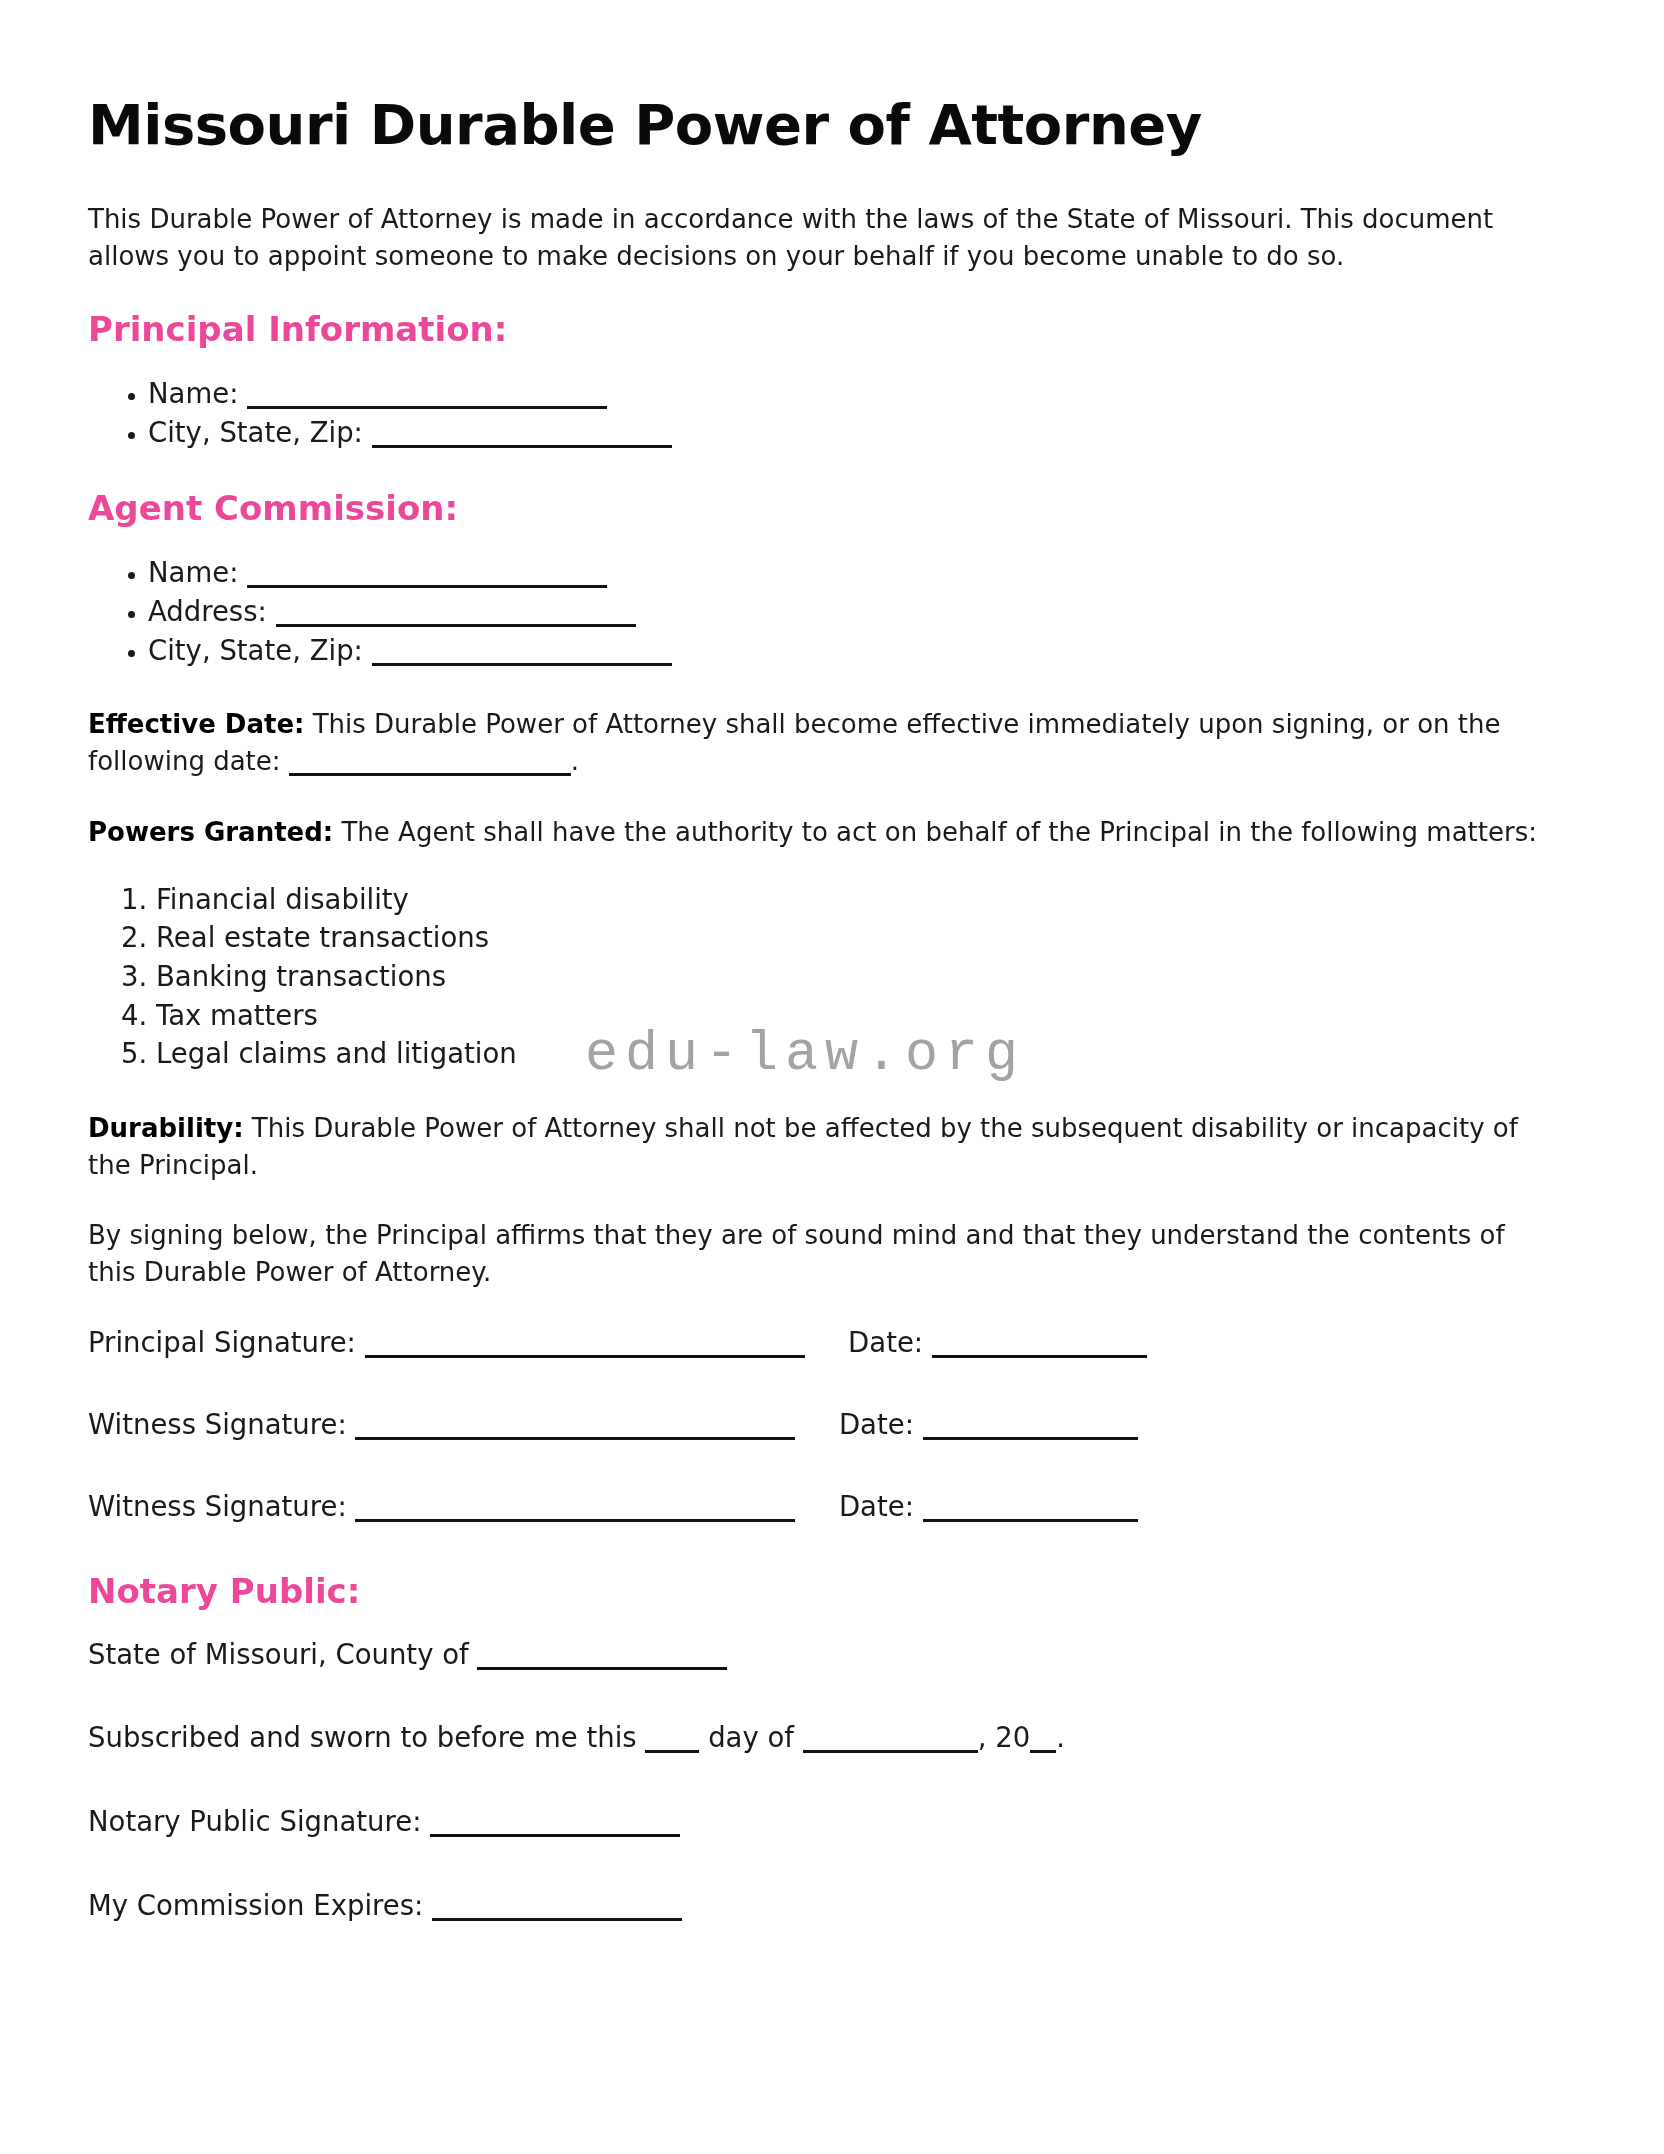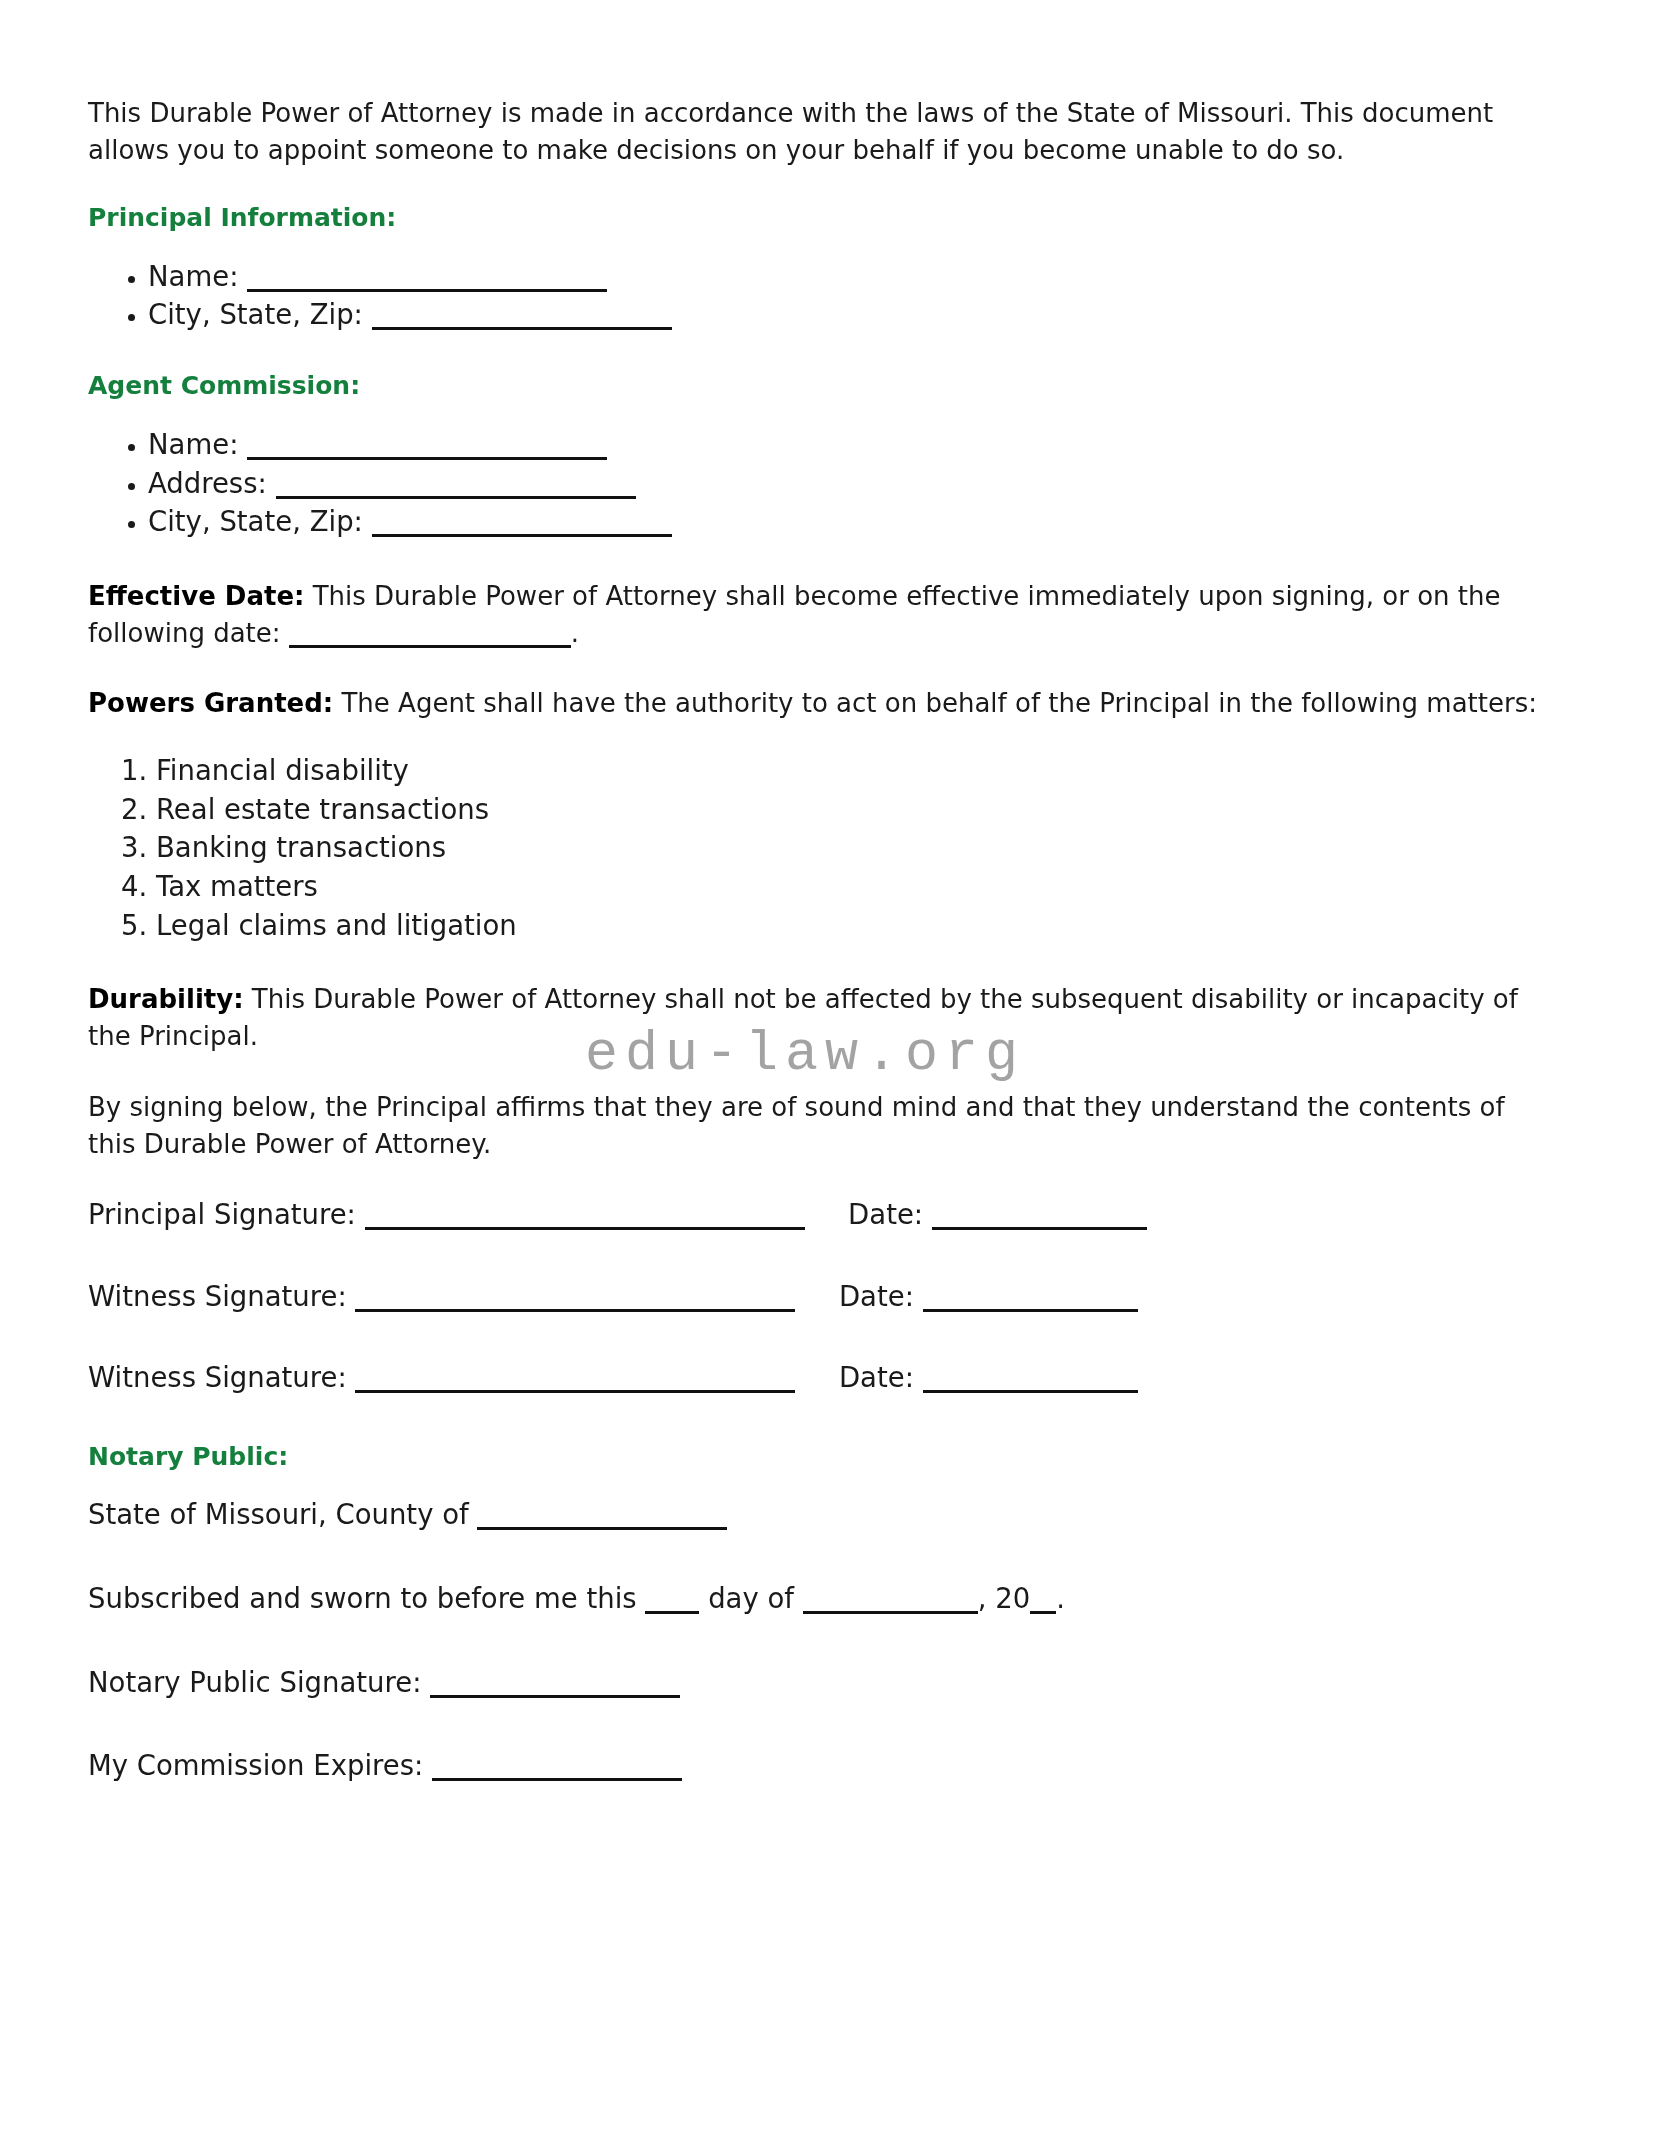--- a/index.html
+++ b/index.html
@@ -43,24 +43,24 @@
     max-width: 1460px;
     color: #1a1a1a;
   }
   .para.tight { margin-bottom: 30px; }
   .lead-in {
     font-weight: bold;
     color: #000;
   }
   
   .section-heading {
-    font-size: 25px;
+    font-size: 34px;
     font-weight: bold;
     margin: 0 0 26px 0;
-    color: #15803d;
+    color: #ec4899;
   }
   
   ul.field-list, ol.powers-list {
     margin: 0 0 38px 0;
     padding-left: 60px;
   }
   ul.field-list { list-style: disc; }
   ol.powers-list { list-style: decimal; padding-left: 68px; }
   ul.field-list li, ol.powers-list li {
     font-size: 27.5px;
@@ -114,20 +114,21 @@
     white-space: nowrap;
     pointer-events: none;
     user-select: none;
   }
 </style>
 </head>
 <body>
 
 <div class="page">
 
+  <h1 class="doc-title">Missouri Durable Power of Attorney</h1>
 
   <p class="para">This Durable Power of Attorney is made in accordance with the laws of the State of Missouri. This document allows you to appoint someone to make decisions on your behalf if you become unable to do so.</p>
 
   <h2 class="section-heading">Principal Information:</h2>
   <ul class="field-list">
     <li><span>Name:</span> <span class="rule w-xl"></span></li>
     <li><span>City, State, Zip:</span> <span class="rule w-l"></span></li>
   </ul>
 
   <h2 class="section-heading">Agent Commission:</h2>

